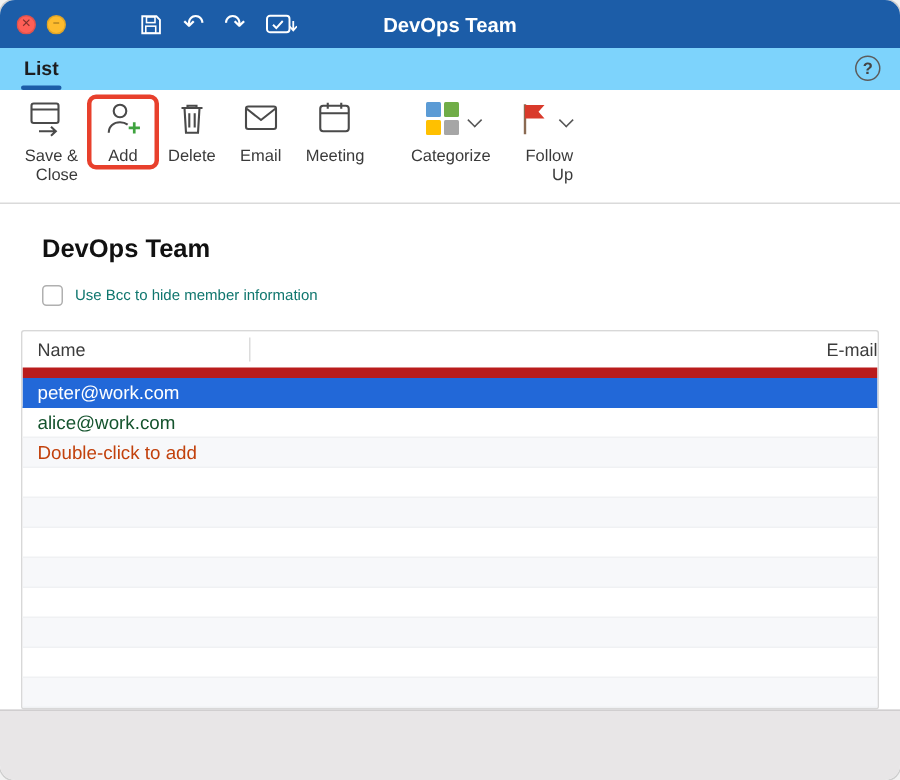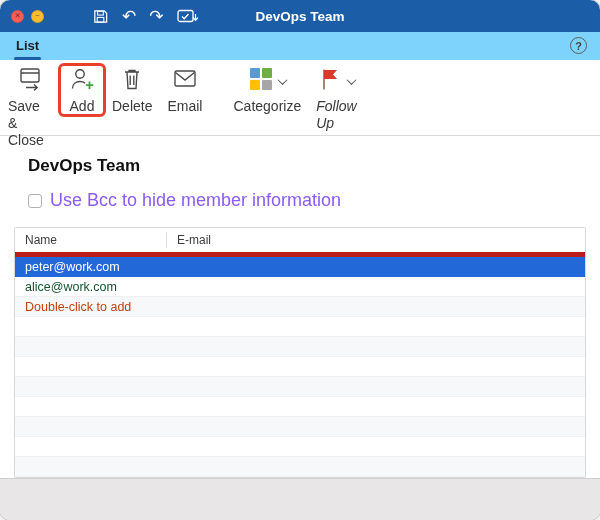--- a/index.html
+++ b/index.html
@@ -19,40 +19,40 @@
   
   .tabbar{height:28px;flex:0 0 28px;background:#7dd3fc;position:relative;display:flex;align-items:center;}
   .tab{margin-left:14px;font-size:13px;font-weight:600;color:#1d1d1f;position:relative;padding:4px 2px 6px;}
   .tab .underline{position:absolute;left:0;right:0;bottom:-1px;height:3px;background:var(--accent-blue,#1c5da8);border-radius:2px;}
   .help{position:absolute;right:13px;top:5px;width:17px;height:17px;border:1.5px solid #5c5c5c;border-radius:50%;display:flex;align-items:center;justify-content:center;font-size:11px;font-weight:700;color:#444;box-sizing:border-box;}
 
   
   .ribbon{height:76px;flex:0 0 76px;background:#fff;border-bottom:1px solid #dadada;display:flex;align-items:flex-start;padding:7px 8px 0;gap:15px;box-sizing:border-box;}
   .rbtn{display:flex;flex-direction:column;align-items:center;position:relative;cursor:default;}
   .rbtn-iconrow{display:flex;align-items:center;height:28px;}
-  .rbtn-label{font-size:14px;color:#3a3a3a;text-align:left;line-height:1.2;margin-top:3px;white-space:nowrap;}
+  .rbtn-label{font-size:11px;color:#3a3a3a;text-align:right;line-height:1.2;margin-top:3px;white-space:nowrap;}
   .rbtn-label.wrap{white-space:normal;max-width:44px;}
-  .rbtn-label.wrapnarrow{white-space:normal;max-width:40px;font-style:italic;}
+  .rbtn-label.wrapnarrow{white-space:normal;max-width:40px;}
   .chev{width:6px;height:6px;border-right:1.4px solid #555;border-bottom:1.4px solid #555;transform:rotate(45deg) translate(-1px,-1px);margin-left:5px;}
   .rbtn.grp{margin-left:16px;}
   .annotation{position:absolute;left:-9px;right:-9px;top:-4px;bottom:-2px;border:3px solid var(--annotation-red,#e8402c);border-radius:6px;pointer-events:none;}
 
   
   .content{background:#fff;}
   .heading{margin:20px 0 0 28px;font-size:17px;font-weight:700;color:#111;}
   .bccrow{display:flex;align-items:center;gap:8px;margin:14px 0 0 28px;}
   .checkbox{width:14px;height:14px;border:1px solid #b0b0b0;border-radius:3px;background:#fff;box-sizing:border-box;}
-  .bcclabel{font-size:18px;color:#8b5cf6;}
+  .bcclabel{font-size:10px;color:#0f766e;}
 
   
   .mtable{margin:16px 14px 0;border:1px solid #d8d8d8;border-radius:2px;overflow:hidden;background:#fff;}
-  .thead{display:flex;height:24px;align-items:center;border-bottom:5px solid #b91c1c;background:#fff;}
+  .thead{display:flex;height:24px;align-items:center;border-bottom:7px solid #b91c1c;background:#fff;}
   .thcell{font-size:12px;color:#3c3c3c;padding-left:10px;box-sizing:border-box;}
   .thcell.name{width:152px;border-right:1px solid #dcdcdc;height:16px;line-height:16px;}
-  .thcell.email{flex:1;}
+  .thcell.email{flex:1;text-align:right;}
   .trow{display:flex;height:19px;align-items:center;border-bottom:1px solid #f0f1f3;background:#fff;}
   .trow.stripe{background:#f7f8fa;}
   .trow.selected{background:var(--selection-blue,#2268d8);border-bottom-color:var(--selection-blue,#2268d8);}
   .trow.selected .tcell{color:#fff;}
   .trow.placeholder .tcell{color:#c2410c;}
   .tcell{font-size:12.5px;color:#14532d;padding-left:10px;box-sizing:border-box;white-space:nowrap;overflow:hidden;}
   .tcell.name{width:152px;}
   .tcell.email{flex:1;}
 
   .footer{flex:1;background:#e8e6e7;border-top:1px solid #d0cecf;}
@@ -148,20 +148,31 @@
           <span>
         <svg width="30" height="26" viewBox="0 0 28 26">
               <rect x="4" y="5" width="20" height="15" rx="1.5" fill="none" stroke="#4a4a4a" stroke-width="1.4"></rect>
               <path d="M4.5 6.5 L14 14 L23.5 6.5" fill="none" stroke="#4a4a4a" stroke-width="1.4"></path>
             </svg>
       </span>
         </span>
       <span class="rbtn-label">Email</span>
     </div>
 
+    <div class="rbtn">
+      <span class="rbtn-iconrow">
+          <span>
+        <svg width="30" height="26" viewBox="0 0 28 26">
+              <rect x="4.5" y="4.5" width="19" height="17" rx="2" fill="none" stroke="#4a4a4a" stroke-width="1.4"></rect>
+              <path d="M9.5 2.5 v4 M18.5 2.5 v4 M4.5 9.5 h19" fill="none" stroke="#4a4a4a" stroke-width="1.4"></path>
+            </svg>
+      </span>
+        </span>
+      <span class="rbtn-label">Meeting</span>
+    </div>
 
     <div class="rbtn grp">
       <span class="rbtn-iconrow">
         <span>
           <svg width="26" height="26" viewBox="0 0 26 26">
               <rect x="2" y="2" width="10" height="10" rx="1" style="fill:var(--category-blue,#5b9bd5)"></rect>
               <rect x="14" y="2" width="10" height="10" rx="1" style="fill:var(--category-green,#70ad47)"></rect>
               <rect x="2" y="14" width="10" height="10" rx="1" style="fill:var(--category-yellow,#ffc000)"></rect>
               <rect x="14" y="14" width="10" height="10" rx="1" style="fill:var(--category-gray,#a6a6a6)"></rect>
             </svg>

